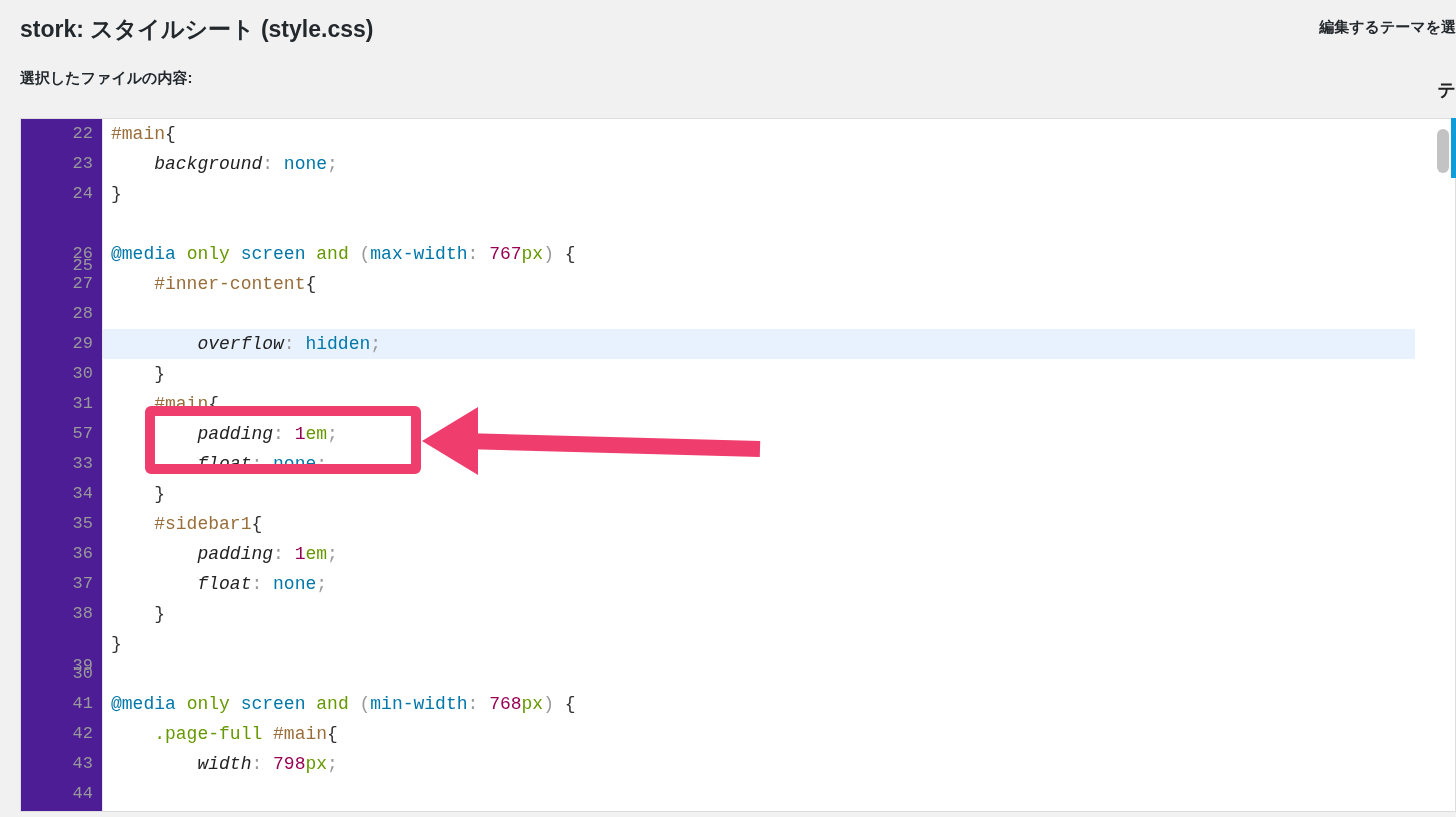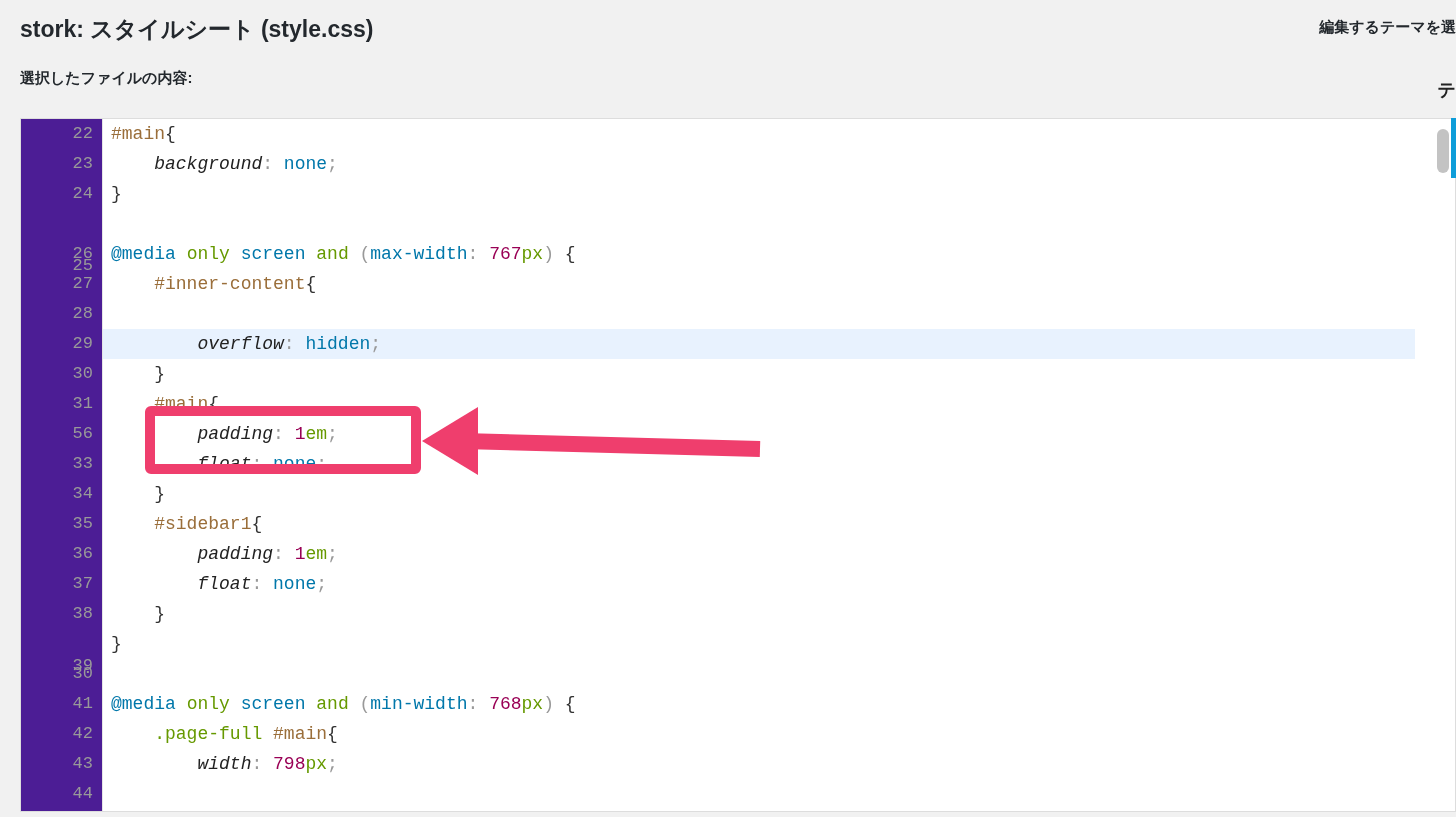--- a/index.html
+++ b/index.html
@@ -152,21 +152,21 @@
           <div class="ln" style="top: 0px;">22</div>
           <div class="ln" style="top: 30px;">23</div>
           <div class="ln" style="top: 60px;">24</div>
           <div class="ln" style="top: 90px; margin-top: 42px;">25</div>
           <div class="ln" style="top: 120px;">26</div>
           <div class="ln" style="top: 150px;">27</div>
           <div class="ln" style="top: 180px;">28</div>
           <div class="ln" style="top: 210px;">29</div>
           <div class="ln" style="top: 240px;">30</div>
           <div class="ln" style="top: 270px;">31</div>
-          <div class="ln" style="top: 300px;">56</div>
+          <div class="ln" style="top: 300px;">57</div>
           <div class="ln" style="top: 330px;">33</div>
           <div class="ln" style="top: 360px;">34</div>
           <div class="ln" style="top: 390px;">35</div>
           <div class="ln" style="top: 420px;">36</div>
           <div class="ln" style="top: 450px;">37</div>
           <div class="ln" style="top: 480px;">38</div>
           <div class="ln" style="top: 532px;">39</div>
           <div class="ln" style="top: 540px;">30</div>
           <div class="ln" style="top: 570px;">41</div>
           <div class="ln" style="top: 600px;">42</div>

